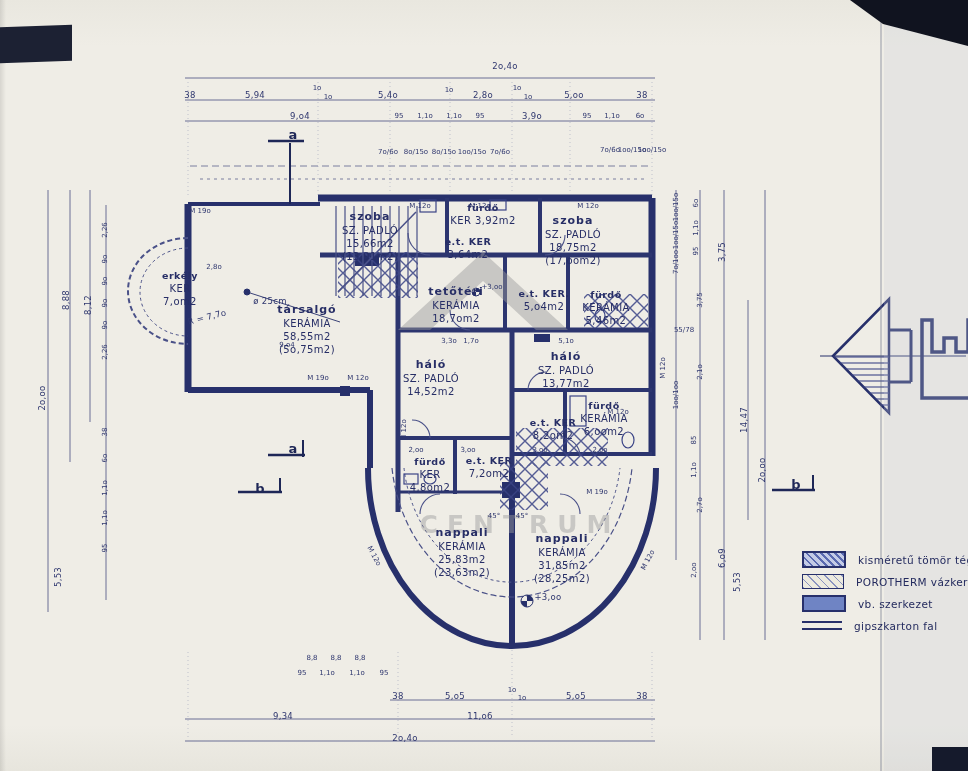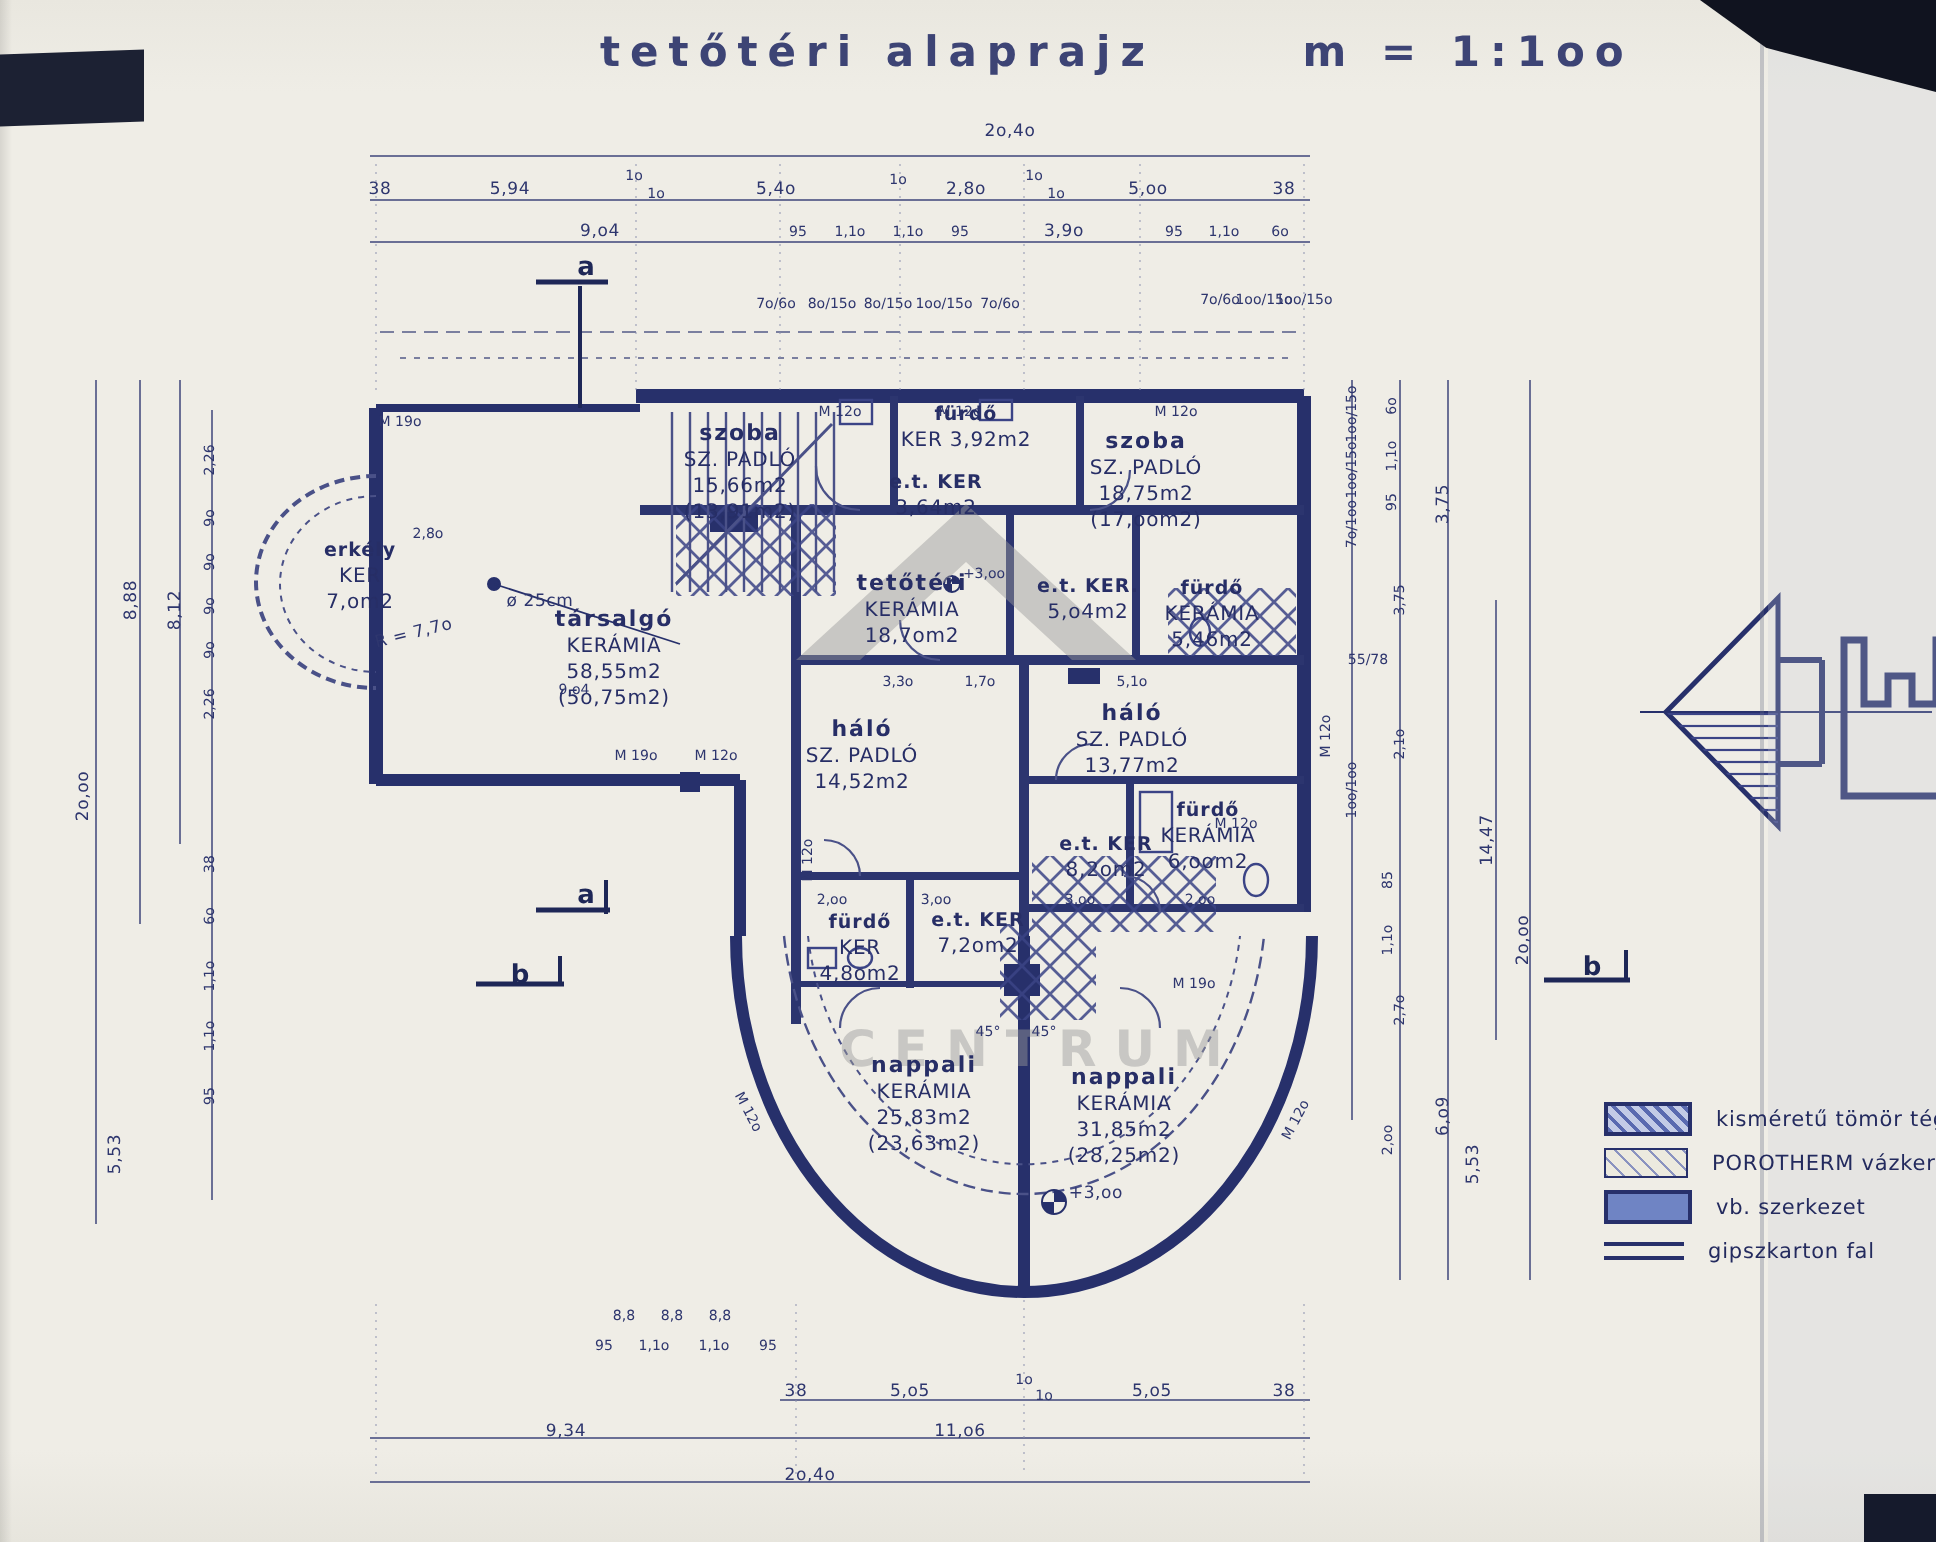--- a/index.html
+++ b/index.html
@@ -189,21 +189,20 @@
     </g>
   </svg>
 
   <div id="wm">
     <svg width="968" height="771" viewBox="0 0 968 771">
       <path d="M398,330 L483,252 L568,330 L536,330 L483,281 L430,330 Z" fill="#9b9b9b"></path>
     </svg>
     <span class="w2">CENTRUM</span>
   </div>
 
-  <div id="title">tetőtéri alaprajz      m = 1:1oo</div>
 
   <div class="room" style="left:370px;top:210px">
     <span class="nm">szoba</span>
       <span class="sb">SZ. PADLÓ</span>
       <span class="sb">15,66m2</span>
       <span class="sb">(13,91m2)</span>
   </div>
   <div class="room rs" style="left:483px;top:202px">
     <span class="nm">fürdő</span>
       <span class="sb">KER  3,92m2</span>
@@ -355,21 +354,21 @@
   <span class="v dim-s lblz" style="left:694px;top:470px">1,1o</span>
   <span class="v dim-s lblz" style="left:700px;top:505px">2,7o</span>
   <span class="v dim-s lblz" style="left:694px;top:570px">2,oo</span>
   <span class="v dim-s lblz" style="left:676px;top:207px">1oo/15o</span>
   <span class="v dim-s lblz" style="left:676px;top:235px">1oo/15o</span>
   <span class="v dim-s lblz" style="left:676px;top:262px">7o/1oo</span>
   <span class="h dim-s lblz" style="left:684px;top:330px">55/78</span>
   <span class="v dim-s lblz" style="left:676px;top:395px">1oo/1oo</span>
 
   <span class="h dim-s lblz" style="left:449px;top:341px">3,3o</span>
-  <span class="h dim-s lblz" style="left:490px;top:341px">1,7o</span>
+  <span class="h dim-s lblz" style="left:471px;top:341px">1,7o</span>
   <span class="h dim-s lblz" style="left:566px;top:341px">5,1o</span>
   <span class="h dim-s lblz" style="left:416px;top:450px">2,oo</span>
   <span class="h dim-s lblz" style="left:468px;top:450px">3,oo</span>
   <span class="h dim-s lblz" style="left:540px;top:450px">3,oo</span>
   <span class="h dim-s lblz" style="left:600px;top:450px">2,oo</span>
   <span class="h dim-s lblz" style="left:302px;top:673px">95</span>
   <span class="h dim-s lblz" style="left:327px;top:673px">1,1o</span>
   <span class="h dim-s lblz" style="left:357px;top:673px">1,1o</span>
   <span class="h dim-s lblz" style="left:384px;top:673px">95</span>
   <span class="h dim-s lblz" style="left:312px;top:658px">8,8</span>

